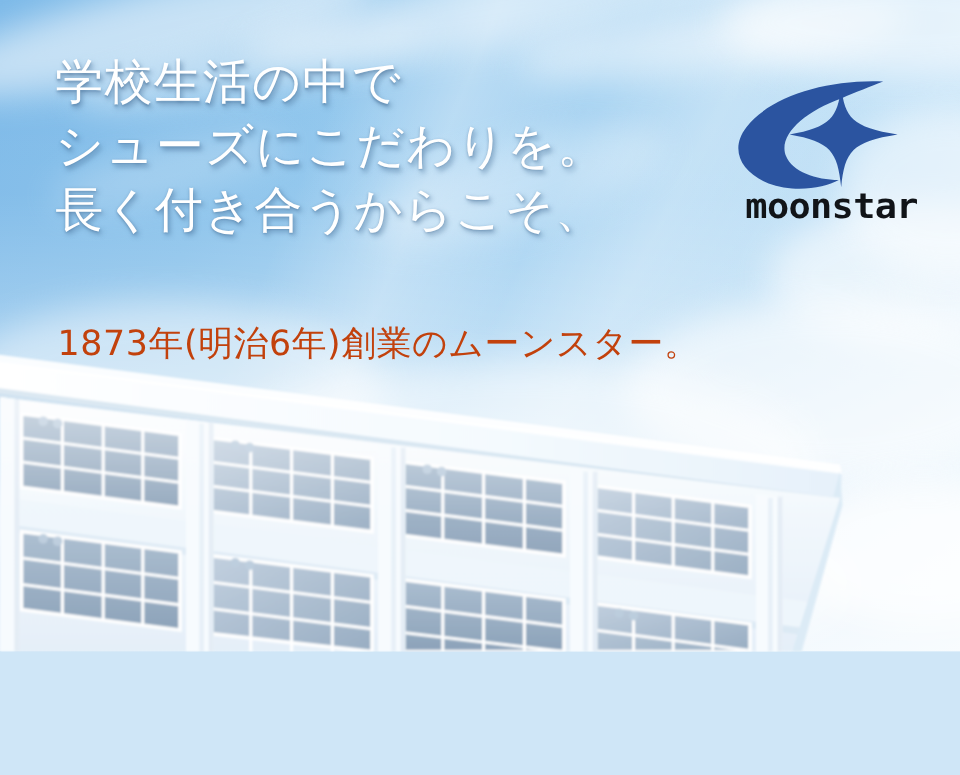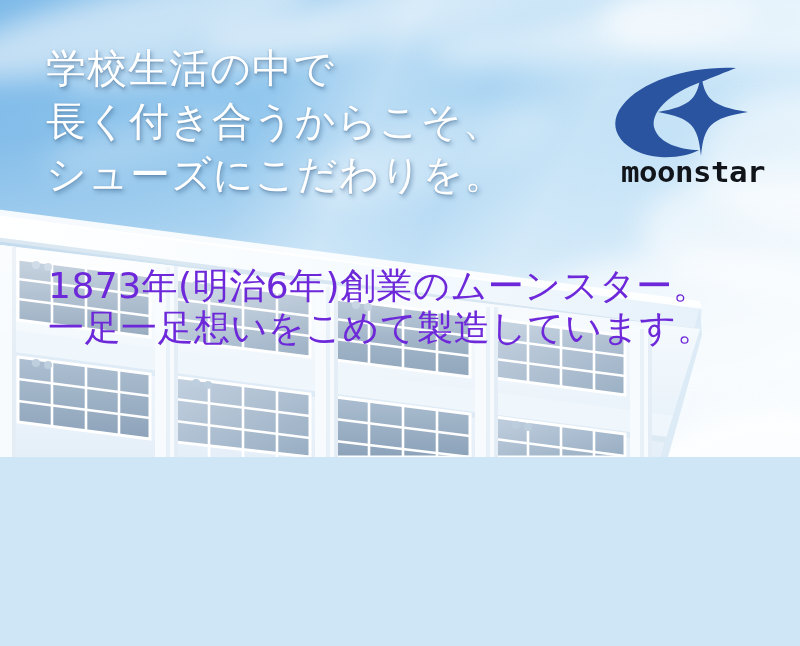--- a/index.html
+++ b/index.html
@@ -2,21 +2,21 @@
 <html><head>
 <meta charset="utf-8">
 <title>Moonstar Banner</title>
 <style>
   html,body{margin:0;padding:0;}
   body{
     width:800px;height:646px;overflow:hidden;
     font-family:"Liberation Sans","DejaVu Sans",sans-serif;
     background:#cfe6f7;
   }
-  #stage{position:relative;width:800px;height:457px;overflow:hidden;}
+  #stage{position:relative;width:800px;height:543px;overflow:hidden;}
 
   
   .sky{
     position:absolute;inset:0;
     background:
       linear-gradient(to bottom,
         rgba(255,255,255,0) 0%,
         rgba(255,255,255,0.05) 30%,
         rgba(255,255,255,0.30) 55%,
         rgba(255,255,255,0.62) 75%,
@@ -68,22 +68,22 @@
     color:#ffffff;
     font-size:40px;line-height:53px;letter-spacing:1px;
     text-shadow:2px 3px 4px rgba(70,110,150,.55), 0 1px 2px rgba(60,100,140,.45);
     white-space:nowrap;
   }
   .headline .hl{display:block;}
 
   .body-copy{
     position:absolute;left:48px;top:265px;
     font-family:"DejaVu Sans","Liberation Sans",sans-serif;
-    color:#6d28d9;
-    font-size:36px;line-height:42px;letter-spacing:.5px;
+    color:#c2410c;
+    font-size:29px;line-height:42px;letter-spacing:.5px;
     white-space:nowrap;
   }
   .body-copy .bl{display:block;}
 
   
   .logo{position:absolute;left:598px;top:64px;width:190px;height:128px;}
   .logo-mark{position:absolute;left:0;top:0;width:190px;height:96px;}
   .logo-mark svg{display:block;width:190px;height:96px;}
   .logo-word{
     position:absolute;left:0;top:92px;width:190px;
@@ -276,27 +276,26 @@
           <circle cx="528" cy="220" r="4" fill="#b9cbdc"></circle>
 
           <rect x="-10" y="20" width="820" height="240" fill="url(#hazeG)"></rect>
         </g>
       </g>
     </svg>
   </div>
 
   <div class="headline">
     <span class="hl">学校生活の中で</span>
+    <span class="hl">シューズにこだわりを。</span>
     <span class="hl">長く付き合うからこそ、</span>
-    <span class="hl">シューズにこだわりを。</span>
   </div>
 
   <div class="body-copy">
     <span class="bl">1873年(明治6年)創業のムーンスター。</span>
-    <span class="bl">一足一足想いをこめて製造しています。</span>
   </div>
 
   <div class="logo">
     <div class="logo-mark">
       <svg viewBox="0 0 190 96">
 
         <path d="M138 4
                  C 92 2, 44 16, 24 42
                  C 6 65, 26 90, 62 93
                  C 78 94, 92 91, 101 86

